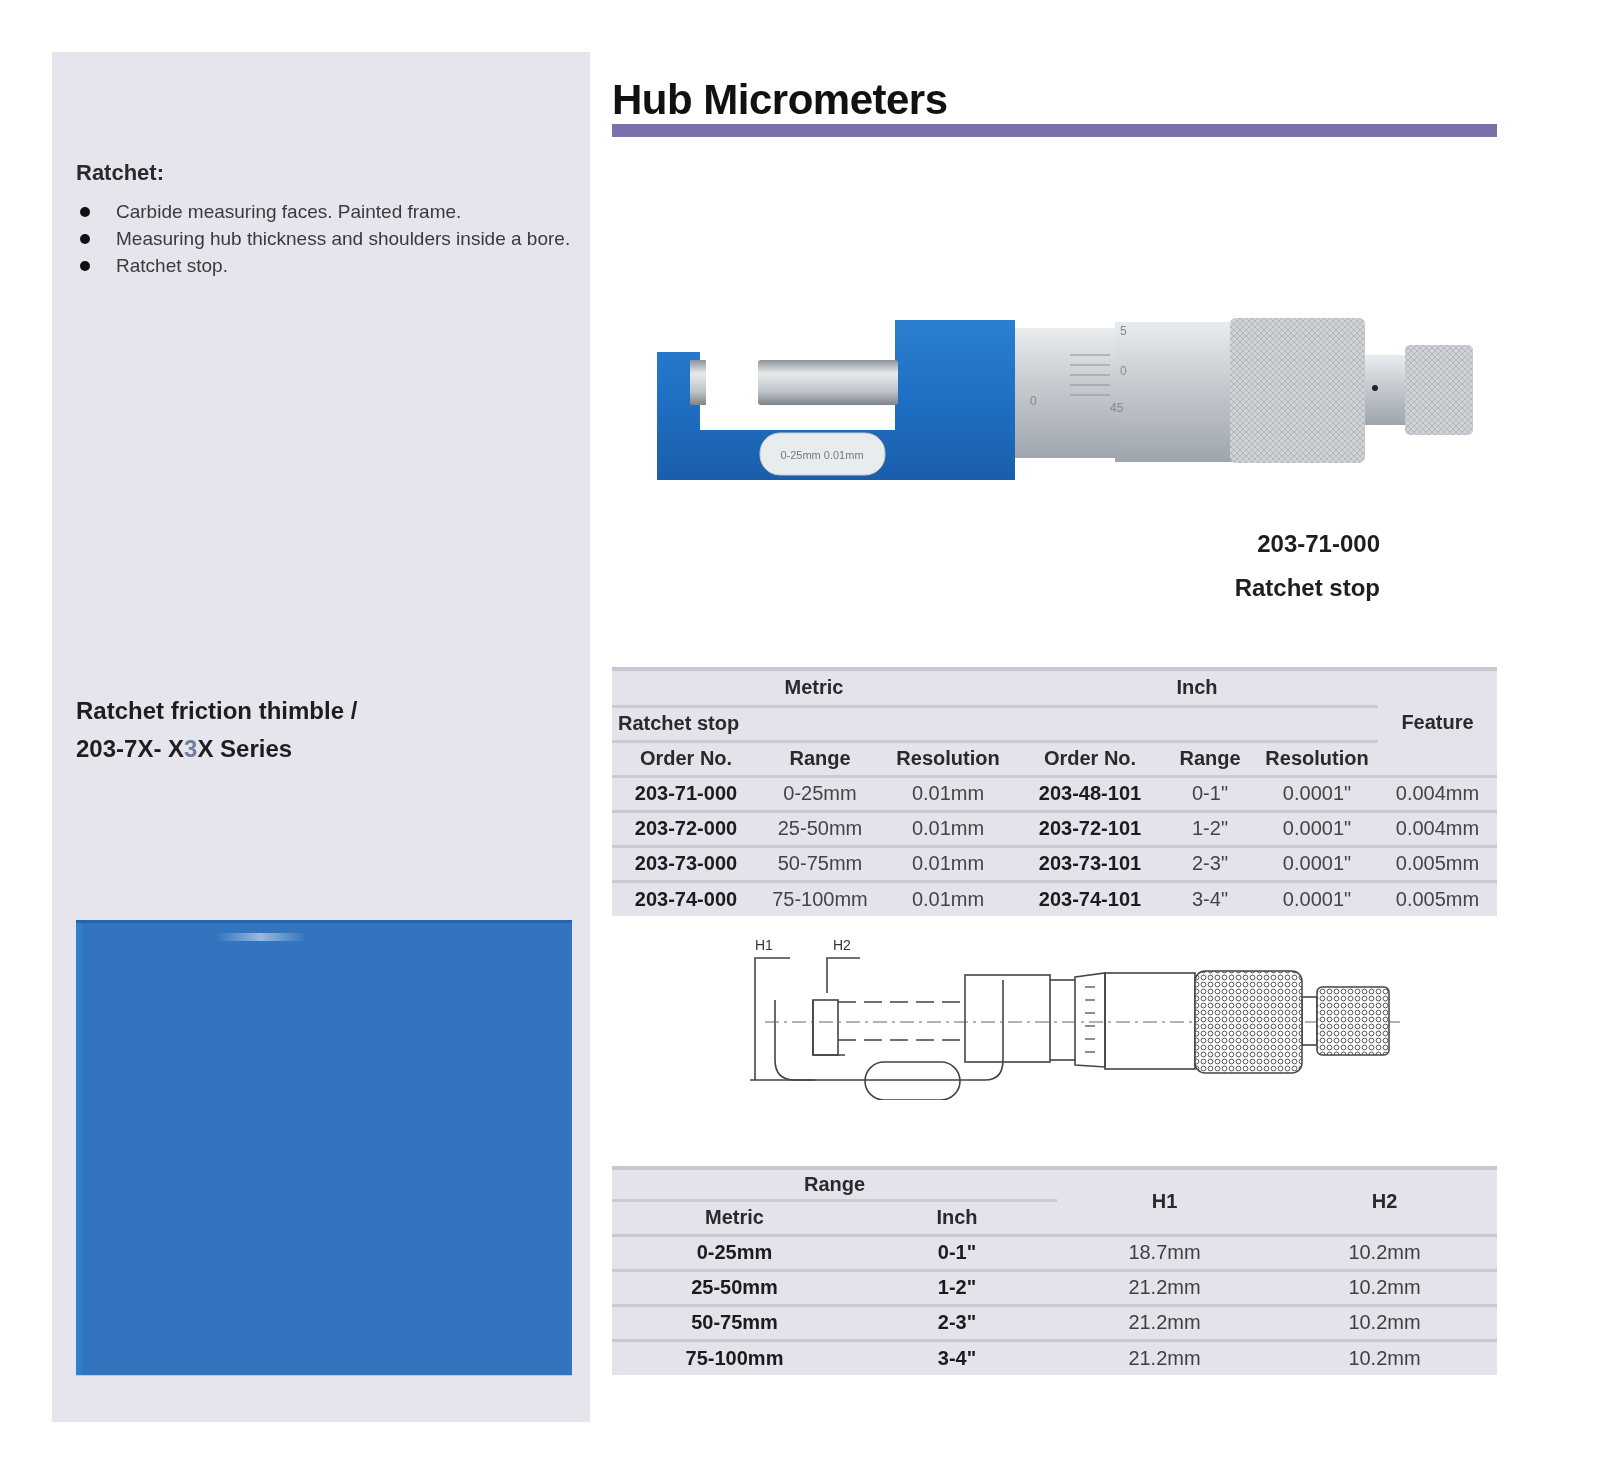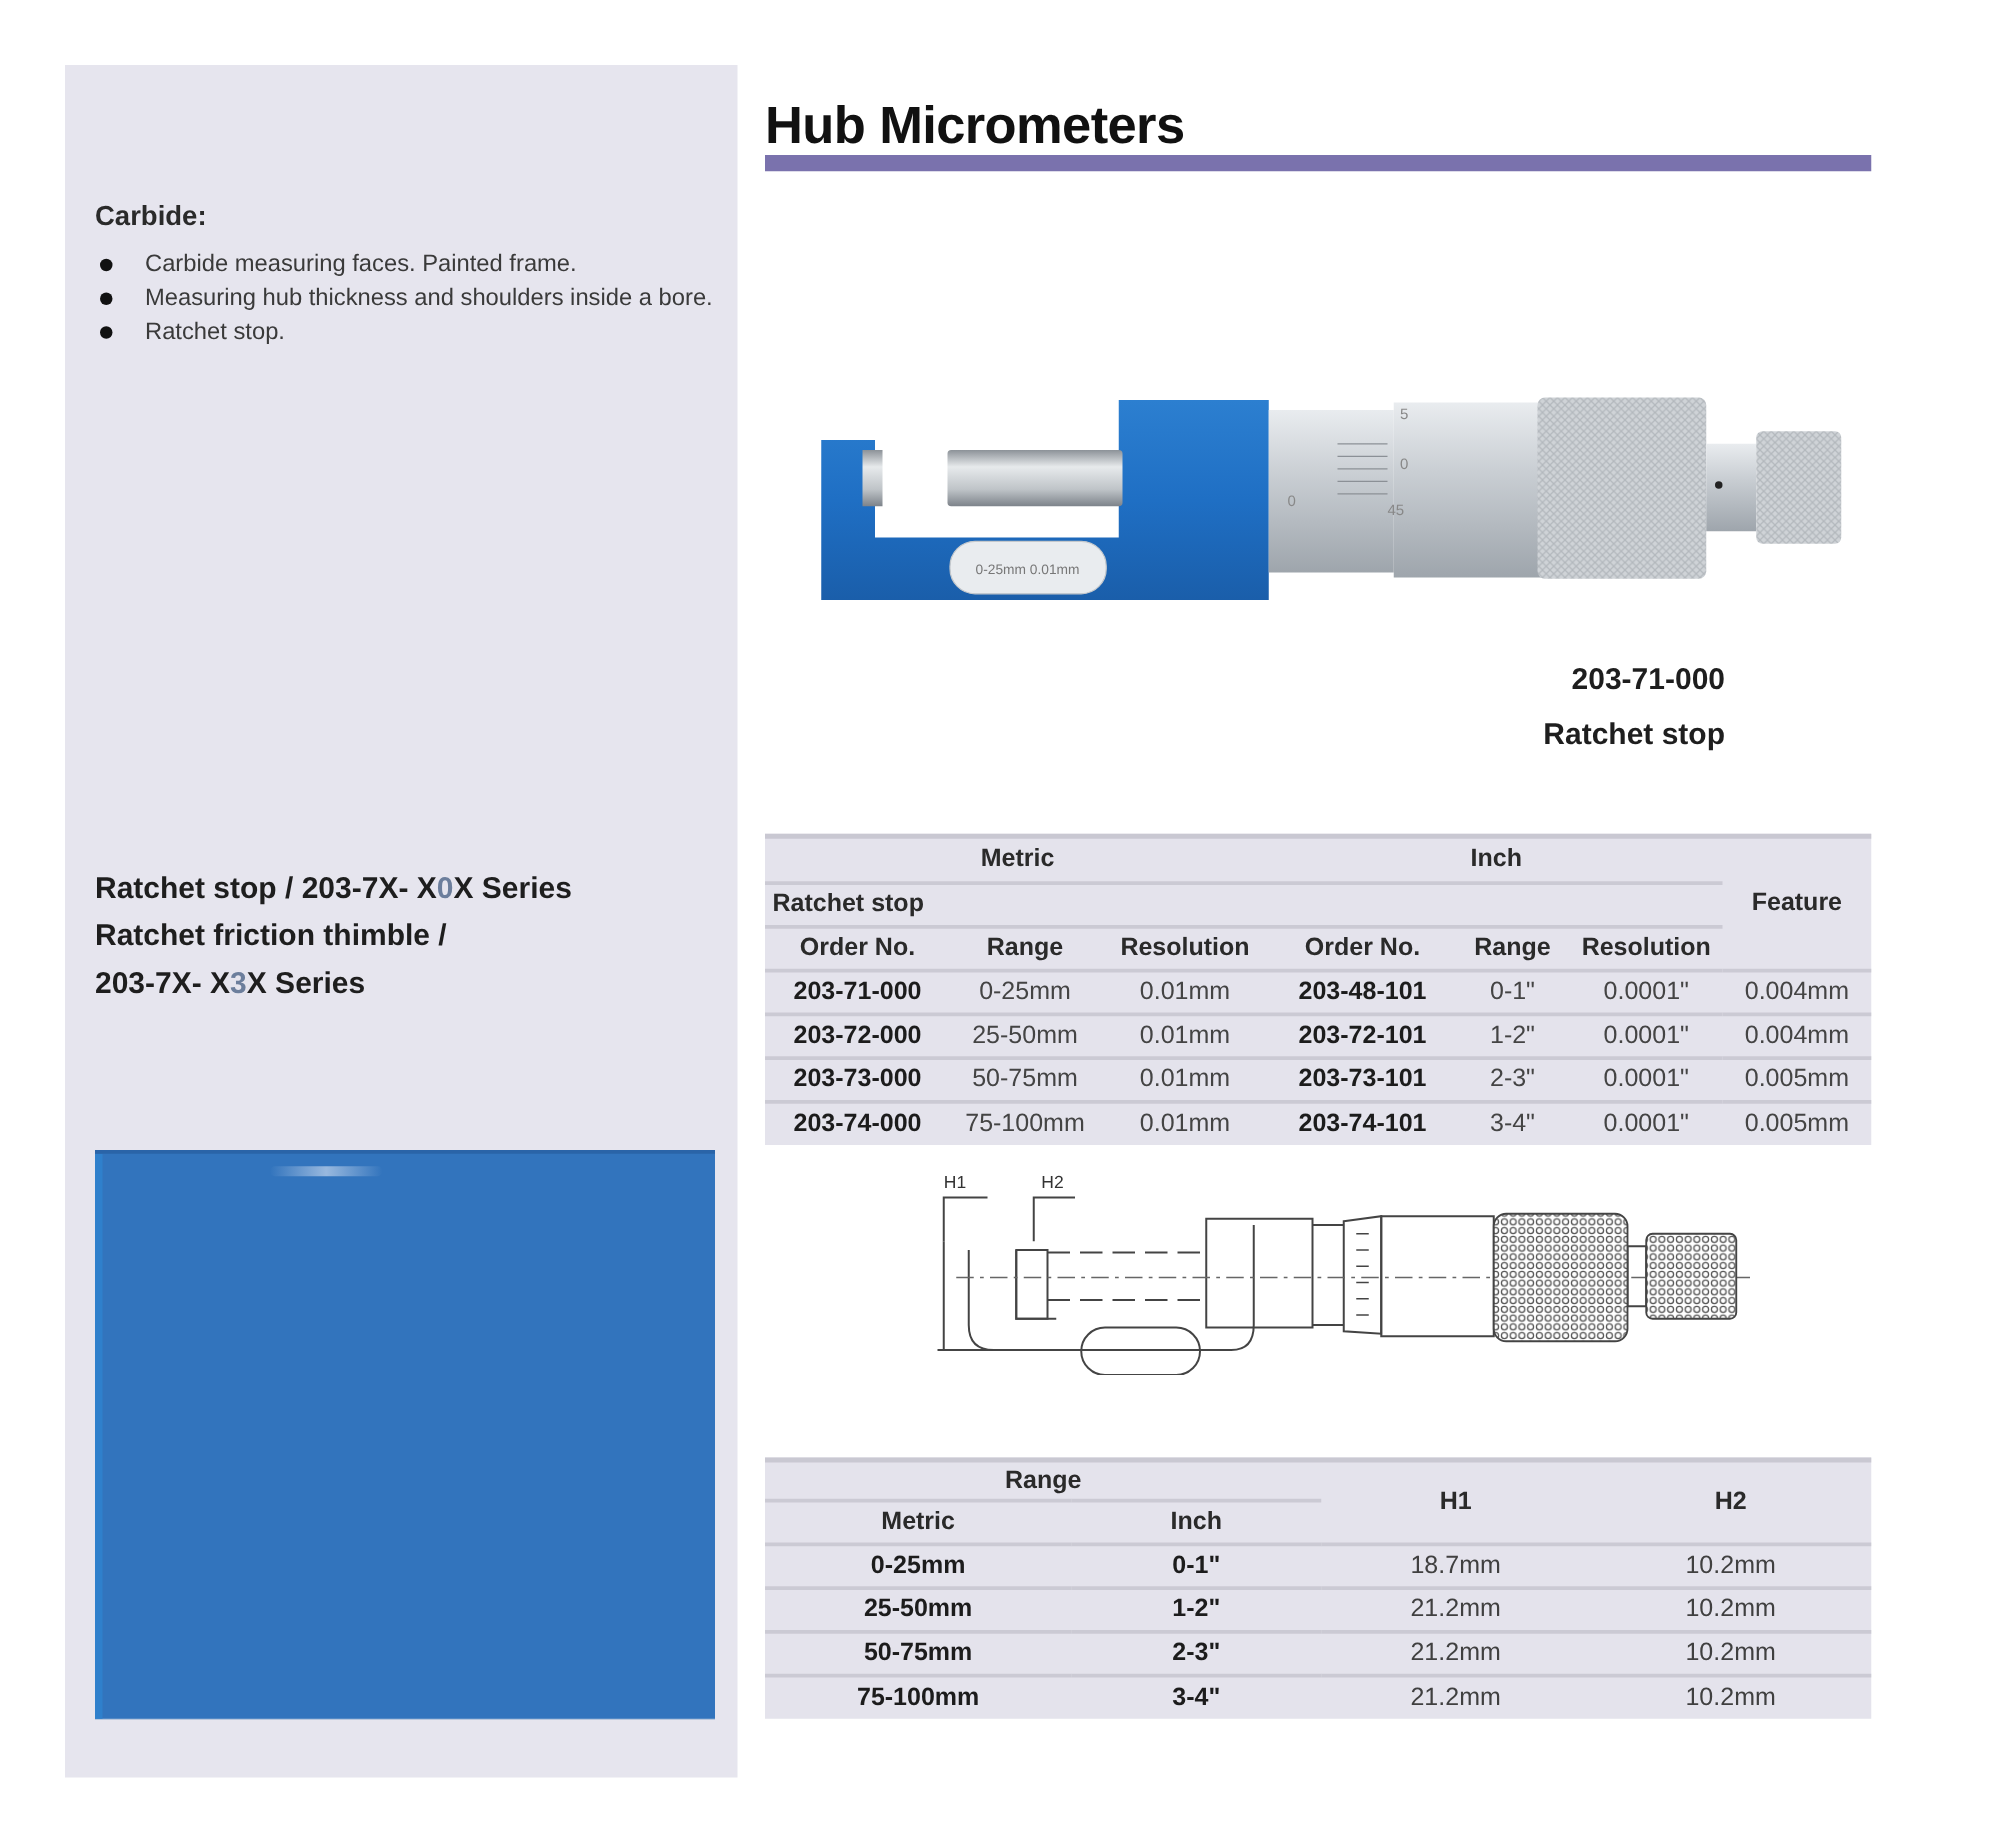--- a/index.html
+++ b/index.html
@@ -79,29 +79,28 @@
   .dim-table table { width: 100%; border-collapse: collapse; }
   .dim-table td, .dim-table th { font-size: 20px; text-align: center; height: 35px; padding: 0; color: #404040; }
   .dim-table th { font-weight: bold; color: #2a2a2a; }
   .dim-table tr.sep td { border-bottom: 3px solid #cbcad4; }
   .dim-table .bold { font-weight: bold; color: #1c1c1c; }
 </style>
 </head>
 <body>
 
 <div class="left-panel">
-  <div class="feature-title">Carbide:</div>
+  <div class="feature-title">Ratchet:</div>
   <ul class="feature-list">
     <li><span class="bullet"></span><span>Carbide measuring faces. Painted frame.</span></li>
     <li><span class="bullet"></span><span>Measuring hub thickness and shoulders inside a bore.</span></li>
     <li><span class="bullet"></span><span>Ratchet stop.</span></li>
   </ul>
 
   <div class="series-block">
-    <div class="series-line"><span>Ratchet stop / 203-7X- X</span><span class="hl">0</span><span>X Series</span></div>
     <div class="series-line"><span>Ratchet friction thimble /</span><span class="hl"></span><span></span></div>
     <div class="series-line"><span>203-7X- X</span><span class="hl">3</span><span>X Series</span></div>
   </div>
 
   <div class="blue-box">
     <div class="smudge"></div>
   </div>
 </div>
 
 <div class="page-title">Hub Micrometers</div>

